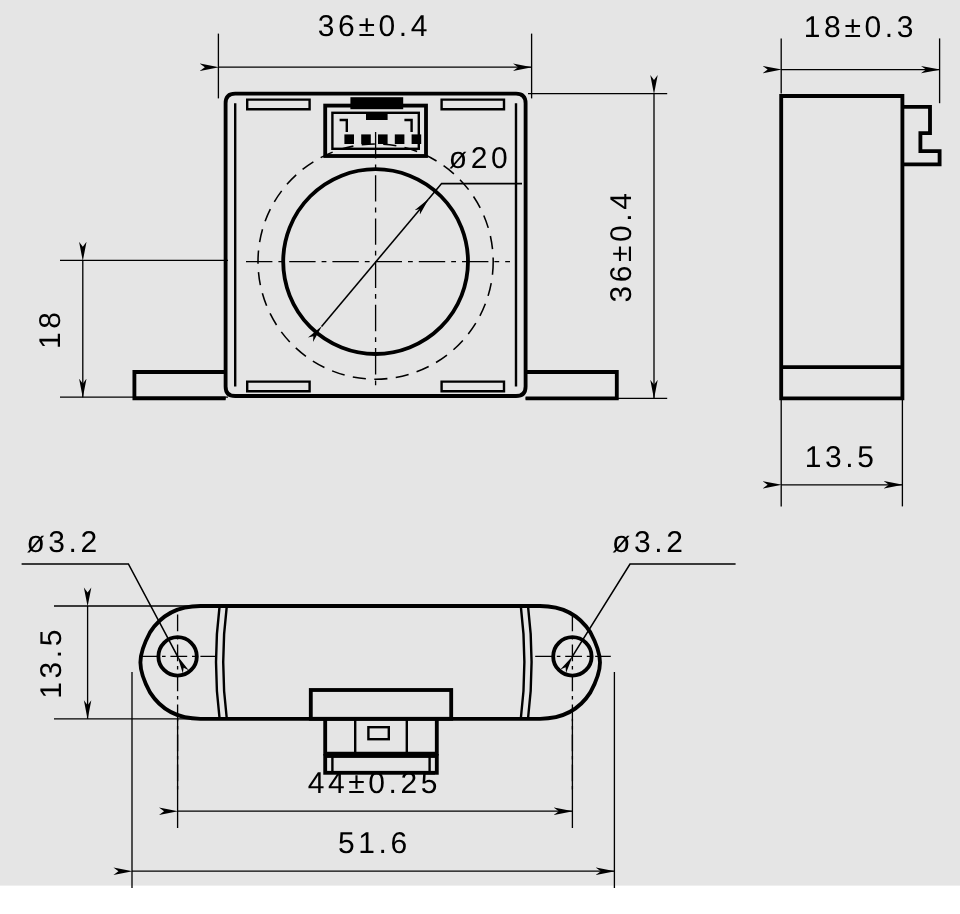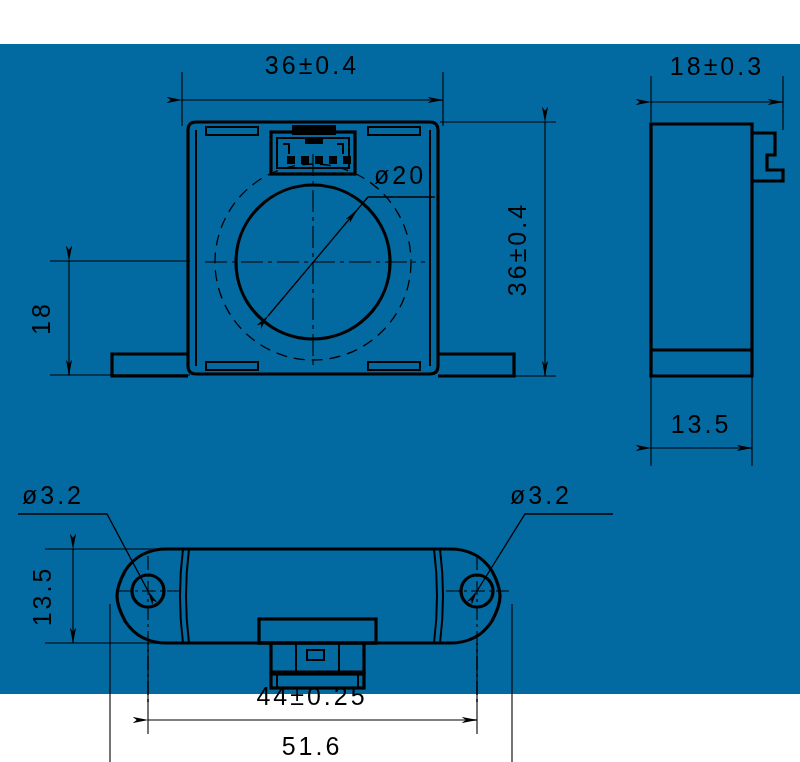--- a/index.html
+++ b/index.html
@@ -9,23 +9,22 @@
   }
   body {
     width: 800px;
     height: 762px;
     font-family: "Liberation Sans", sans-serif;
     overflow: hidden;
   }
   #drawing-root {
     position: relative;
     width: 800px;
-    height: 650px;
-    background: #0369a1;
-    margin-top: 44px;
+    height: 738px;
+    background: #e5e5e5;
   }
   svg#tech-drawing {
     display: block;
     width: 800px;
     height: 762px;
   }
   .outline {
     fill: none;
     stroke: #000000;
     stroke-width: 3.2;

